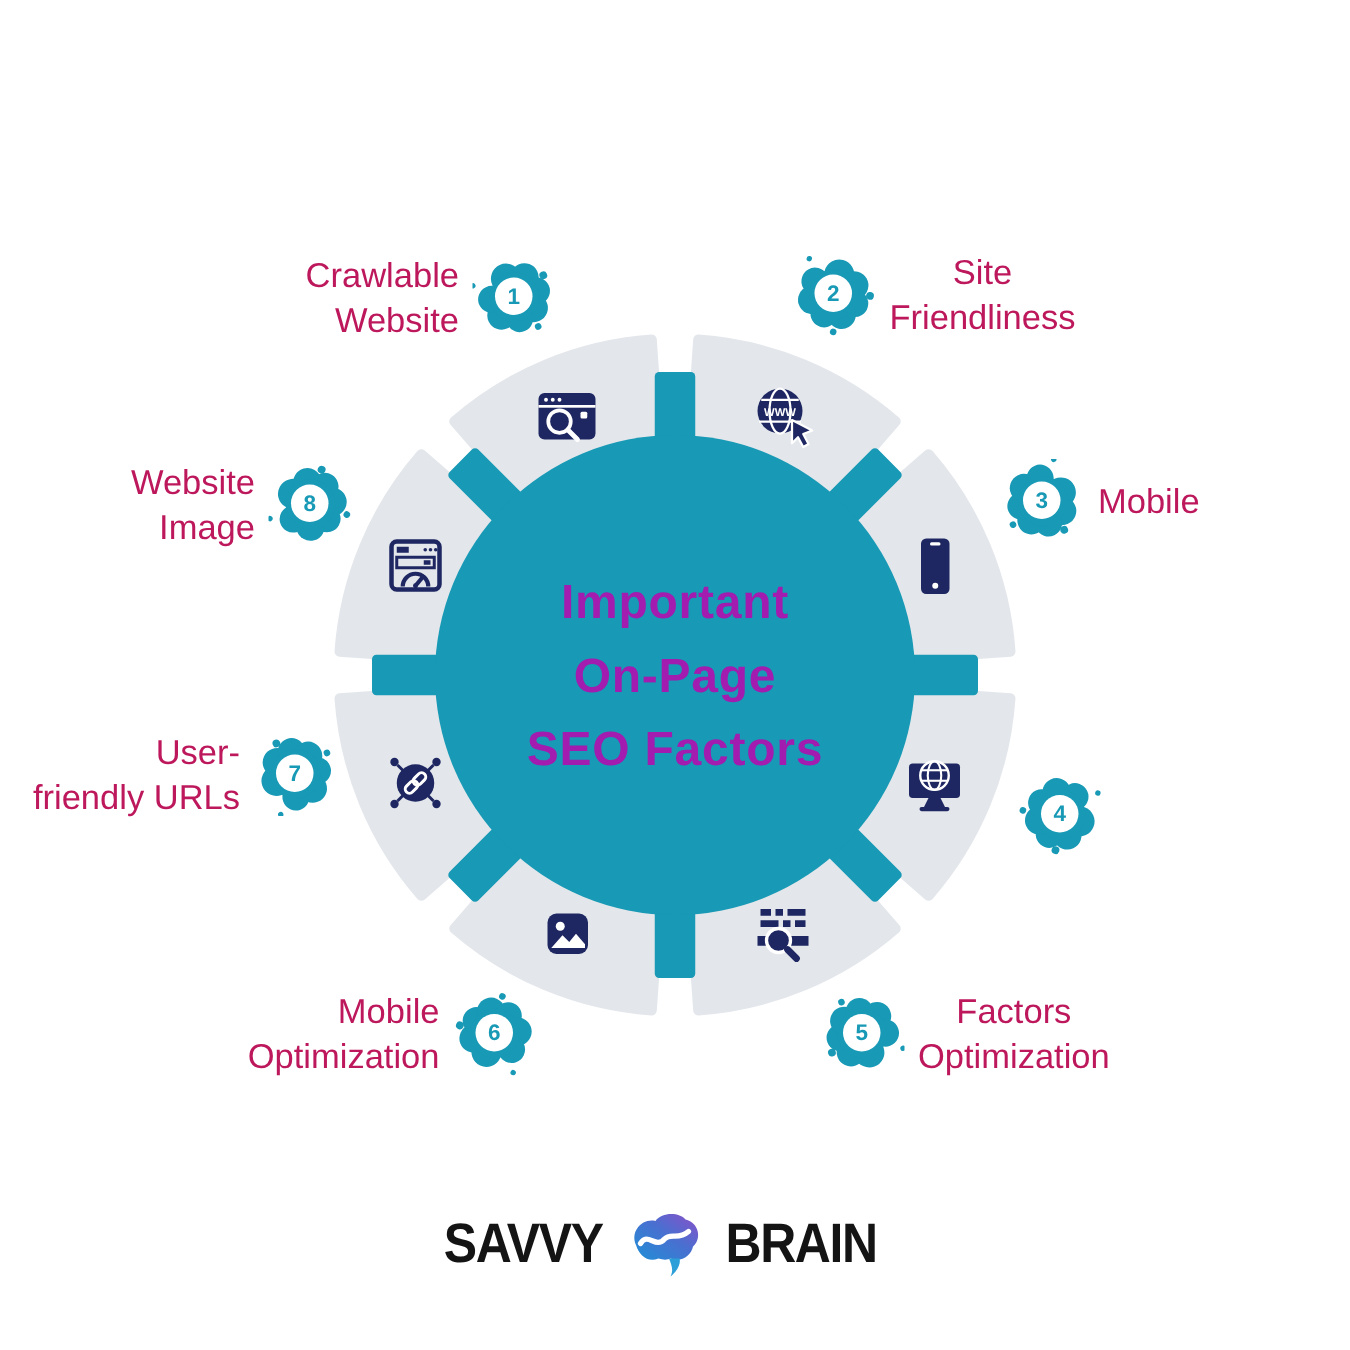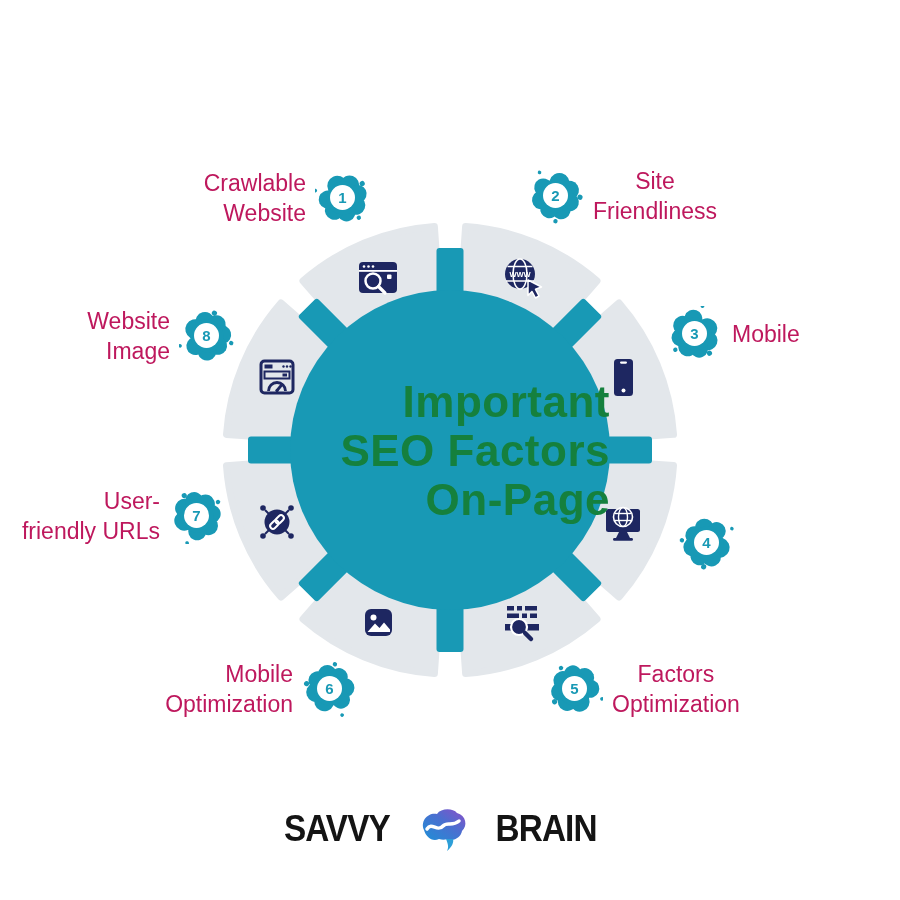--- a/index.html
+++ b/index.html
@@ -3,35 +3,35 @@
 <meta charset="utf-8">
 <style>
   * { margin:0; padding:0; box-sizing:border-box; }
   html,body { width:900px; height:900px; background:#fff; font-family:"Liberation Sans", sans-serif; }
   .stage { position:relative; width:900px; height:900px; background:#ffffff; overflow:hidden; }
 
   .ring-svg { position:absolute; left:0; top:0; }
 
   .center-title {
     position:absolute; left:290px; top:377px; width:320px;
-    text-align:right; font-weight:bold; font-size:44px; line-height:49px;
-    color:#15803d; letter-spacing:0.5px;
+    text-align:center; font-weight:bold; font-size:32px; line-height:49px;
+    color:#a21caf; letter-spacing:0.5px;
   }
 
   .label-item { position:absolute; display:flex; align-items:center; gap:9px; }
   .label-item .label-text { font-size:23px; line-height:30px; color:#be185d; }
   .label-item.side-left  .label-text { text-align:right; }
   .label-item.side-right .label-text { text-align:center; }
 
   .badge-core { fill:#ffffff; }
   .badge-num  { fill:#1899b5; font-size:15px; font-weight:bold; text-anchor:middle;
                 font-family:"Liberation Sans", sans-serif; }
 
   .logo-row { position:absolute; left:0; top:801px; width:880px; height:56px;
-              display:flex; align-items:center; justify-content:center; gap:20px; }
+              display:flex; align-items:center; justify-content:center; gap:8px; }
   .logo-word { font-size:37px; font-weight:bold; color:#141414; letter-spacing:-1px;
                display:inline-block; transform:scaleX(0.9); }
 </style>
 </head>
 <body>
 
 <div class="stage">
 
   <svg width="0" height="0" style="position:absolute" aria-hidden="true">
     <defs>
@@ -157,22 +157,22 @@
       <rect x="11.5" y="17.5" width="25" height="7" fill="none" stroke="#1e2761" stroke-width="2"></rect>
       <rect x="29.5" y="19.5" width="4.5" height="3"></rect>
       <path d="M15.5,37 A8.5,8.5 0 1 1 32.5,37" fill="none" stroke="#1e2761" stroke-width="2.8"></path>
       <line x1="24" y1="36.5" x2="29" y2="30.5" stroke="#1e2761" stroke-width="2.8" stroke-linecap="round"></line>
       <circle cx="24" cy="36.5" r="1.6"></circle>
     </g>
   </svg>
 
   <div class="center-title">
     <div>Important</div>
+    <div>On-Page</div>
     <div>SEO Factors</div>
-    <div>On-Page</div>
   </div>
 
   <div class="label-item side-left" style="right:529px; top:168px">
     <div class="label-text">
       <div>Crawlable</div>
       <div>Website</div>
     </div>
     <svg width="56" height="56" viewBox="0 0 56 56">
       <use href="#badge-petals" transform="rotate(-25,28,28)"></use>
       <circle class="badge-core" cx="27.5" cy="27.5" r="12.5"></circle>

